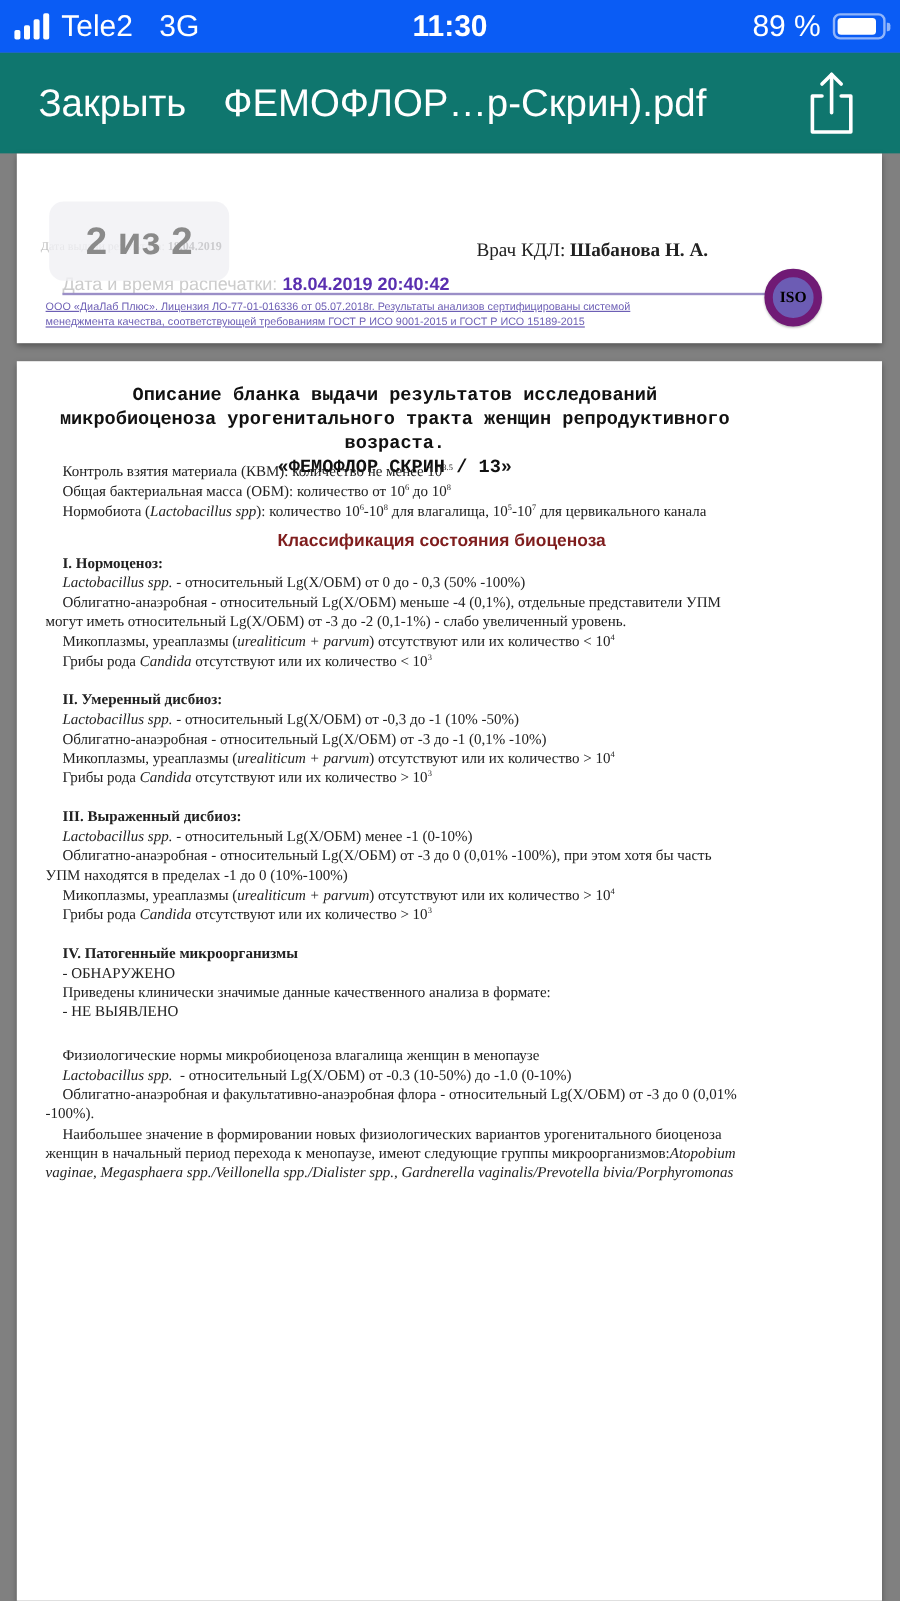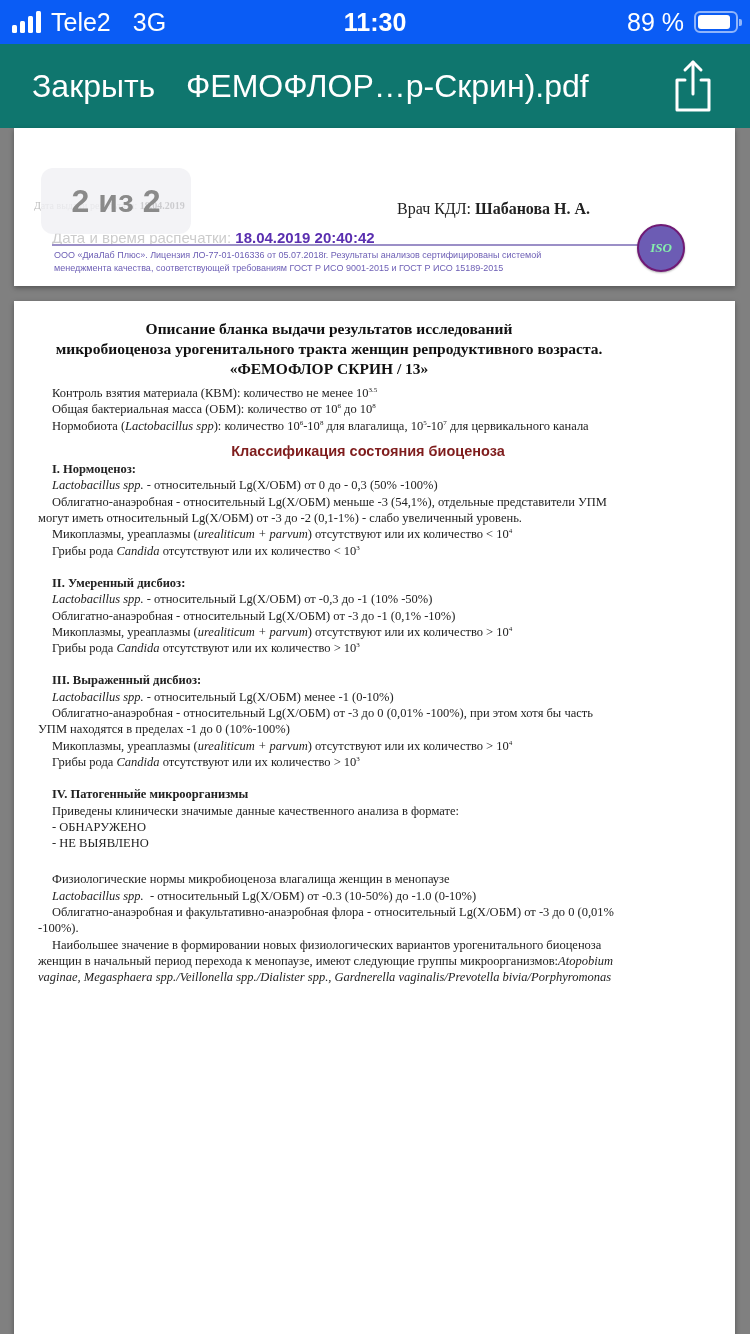--- a/index.html
+++ b/index.html
@@ -38,36 +38,36 @@
   .page2 { left: 14px; top: 173px; width: 721px; height: 1145px; }
 
   
   .p1-issue { position: absolute; left: 20px; top: 72px; font-family: "Liberation Serif", serif; font-size: 10px; font-weight: bold; color: #222; }
   .p1-issue .lbl { color: #bbb; font-weight: normal; }
   .p1-doctor { position: absolute; left: 383px; top: 72px; font-family: "Liberation Serif", serif; font-size: 16px; color: #222; }
   .p1-doctor b { font-weight: bold; }
   .p1-print { position: absolute; left: 38px; top: 101px; font-size: 15px; color: #ccc; }
   .p1-print .val { color: #5a2fb0; font-weight: bold; }
   .p1-rule { position: absolute; left: 38px; top: 116px; width: 593px; height: 1.5px; background: #9b8fc7; }
-  .p1-license { position: absolute; left: 40px; top: 121px; width: 590px; font-size: 9px; line-height: 13px; color: #6d5fb5; }
+  .p1-license { position: absolute; left: 24px; top: 121px; width: 590px; font-size: 9px; line-height: 13px; color: #6d5fb5; text-decoration: underline; }
   .iso-badge {
     position: absolute; left: 623px; top: 96px; width: 48px; height: 48px; border-radius: 50%;
-    background: #6c5cb4; border: 2px solid #701a75; box-shadow: 0 1px 2px rgba(0,0,0,0.3);
-    color: #86efac; font-family: "Liberation Serif", serif; font-weight: bold; font-size: 13px;
-    display: flex; align-items: center; justify-content: center; font-style: italic;
+    background: #6c5cb4; border: 7px solid #701a75; box-shadow: 0 1px 2px rgba(0,0,0,0.3);
+    color: #000000; font-family: "Liberation Serif", serif; font-weight: bold; font-size: 13px;
+    display: flex; align-items: center; justify-content: center;
   }
 
   .page-indicator {
     position: absolute; left: 41px; top: 40px; width: 150px; height: 66px;
     background: rgba(240,240,244,0.82); border-radius: 12px;
     color: #8a8a8a; font-size: 32px; line-height: 66px; text-align: center; font-weight: bold;
   }
 
   
-  .doc-title { position: absolute; left: 0; top: 18px; width: 630px; text-align: center; font-family: Liberation Serif, serif; font-weight: bold; font-size: 15.5px; line-height: 20px; color: #111; }
+  .doc-title { position: absolute; left: 0; top: 18px; width: 630px; text-align: center; font-family: Liberation Mono, monospace; font-weight: bold; font-size: 15.5px; line-height: 20px; color: #111; }
   .body { position: absolute; left: 24px; top: 84px; width: 700px; font-family: "Liberation Serif", serif; font-size: 12.5px; line-height: 16.3px; color: #222; }
   .body p { white-space: nowrap; }
   .ind { padding-left: 14px; }
   .noind { padding-left: 0; }
   .sec-title-center { font-family: "Liberation Sans", sans-serif; font-weight: bold; font-size: 14.5px; text-align: center; width: 660px; margin: 9px 0 2px 0; color: #7f1d1d; }
   .h { font-weight: bold; padding-left: 14px; }
   .gap { height: 16px; }
   i { font-style: italic; }
   sup { font-size: 7px; vertical-align: 5px; line-height: 0; }
 </style>
@@ -140,21 +140,21 @@
     <div class="body">
 
       <p class="ind"><span>Контроль взятия материала (КВМ): количество не менее 10</span><sup>3.5</sup></p>
       <p class="ind"><span>Общая бактериальная масса (ОБМ): количество от 10</span><sup>6</sup><span> до 10</span><sup>8</sup></p>
       <p class="ind"><span>Нормобиота (</span><i>Lactobacillus spp</i><span>): количество 10</span><sup>6</sup><span>-10</span><sup>8</sup><span> для влагалища, 10</span><sup>5</sup><span>-10</span><sup>7</sup><span> для цервикального канала</span></p>
 
       <div class="sec-title-center">Классификация состояния биоценоза</div>
 
       <p class="h">I. Нормоценоз:</p>
       <p class="ind"><i>Lactobacillus spp.</i><span> - относительный Lg(X/ОБМ) от 0 до - 0,3 (50% -100%)</span></p>
-      <p class="ind">Облигатно-анаэробная - относительный Lg(X/ОБМ) меньше -3 (54,1%), отдельные представители УПМ</p>
+      <p class="ind">Облигатно-анаэробная - относительный Lg(X/ОБМ) меньше -4 (0,1%), отдельные представители УПМ</p>
       <p class="noind">могут иметь относительный Lg(X/ОБМ) от -3 до -2 (0,1-1%) - слабо увеличенный уровень.</p>
       <p class="ind"><span>Микоплазмы, уреаплазмы (</span><i>urealiticum + parvum</i><span>) отсутствуют или их количество &lt; 10</span><sup>4</sup></p>
       <p class="ind"><span>Грибы рода </span><i>Candida</i><span> отсутствуют или их количество &lt; 10</span><sup>3</sup></p>
       <div class="gap"></div>
 
       <p class="h">II. Умеренный дисбиоз:</p>
       <p class="ind"><i>Lactobacillus spp.</i><span> - относительный Lg(X/ОБМ) от -0,3 до -1 (10% -50%)</span></p>
       <p class="ind">Облигатно-анаэробная - относительный Lg(X/ОБМ) от -3 до -1 (0,1% -10%)</p>
       <p class="ind"><span>Микоплазмы, уреаплазмы (</span><i>urealiticum + parvum</i><span>) отсутствуют или их количество &gt; 10</span><sup>4</sup></p>
       <p class="ind"><span>Грибы рода </span><i>Candida</i><span> отсутствуют или их количество &gt; 10</span><sup>3</sup></p>
@@ -162,22 +162,22 @@
 
       <p class="h">III. Выраженный дисбиоз:</p>
       <p class="ind"><i>Lactobacillus spp.</i><span> - относительный Lg(X/ОБМ) менее -1 (0-10%)</span></p>
       <p class="ind">Облигатно-анаэробная - относительный Lg(X/ОБМ) от -3 до 0 (0,01% -100%), при этом хотя бы часть</p>
       <p class="noind">УПМ находятся в пределах -1 до 0 (10%-100%)</p>
       <p class="ind"><span>Микоплазмы, уреаплазмы (</span><i>urealiticum + parvum</i><span>) отсутствуют или их количество &gt; 10</span><sup>4</sup></p>
       <p class="ind"><span>Грибы рода </span><i>Candida</i><span> отсутствуют или их количество &gt; 10</span><sup>3</sup></p>
       <div class="gap"></div>
 
       <p class="h">IV. Патогенныйе микроорганизмы</p>
+      <p class="ind">-  ОБНАРУЖЕНО</p>
       <p class="ind">Приведены клинически значимые данные качественного анализа в формате:</p>
-      <p class="ind">-  ОБНАРУЖЕНО</p>
       <p class="ind">-  НЕ ВЫЯВЛЕНО</p>
       <div class="gap" style="height:20px"></div>
 
       <p class="ind">Физиологические нормы микробиоценоза влагалища женщин в менопаузе</p>
       <p class="ind"><i>Lactobacillus spp.</i><span style="white-space:pre">  - относительный Lg(X/ОБМ) от -0.3 (10-50%) до -1.0 (0-10%)</span></p>
       <p class="ind">Облигатно-анаэробная и факультативно-анаэробная флора - относительный Lg(X/ОБМ) от -3 до 0 (0,01%</p>
       <p class="noind">-100%).</p>
       <p class="ind">Наибольшее значение в формировании новых физиологических вариантов урогенитального биоценоза</p>
       <p class="noind"><span>женщин в начальный период перехода к менопаузе, имеют следующие группы микроорганизмов:</span><i>Atopobium</i></p>
       <p class="noind"><i>vaginae, Megasphaera spp./Veillonella spp./Dialister spp., Gardnerella vaginalis/Prevotella bivia/Porphyromonas</i></p>

